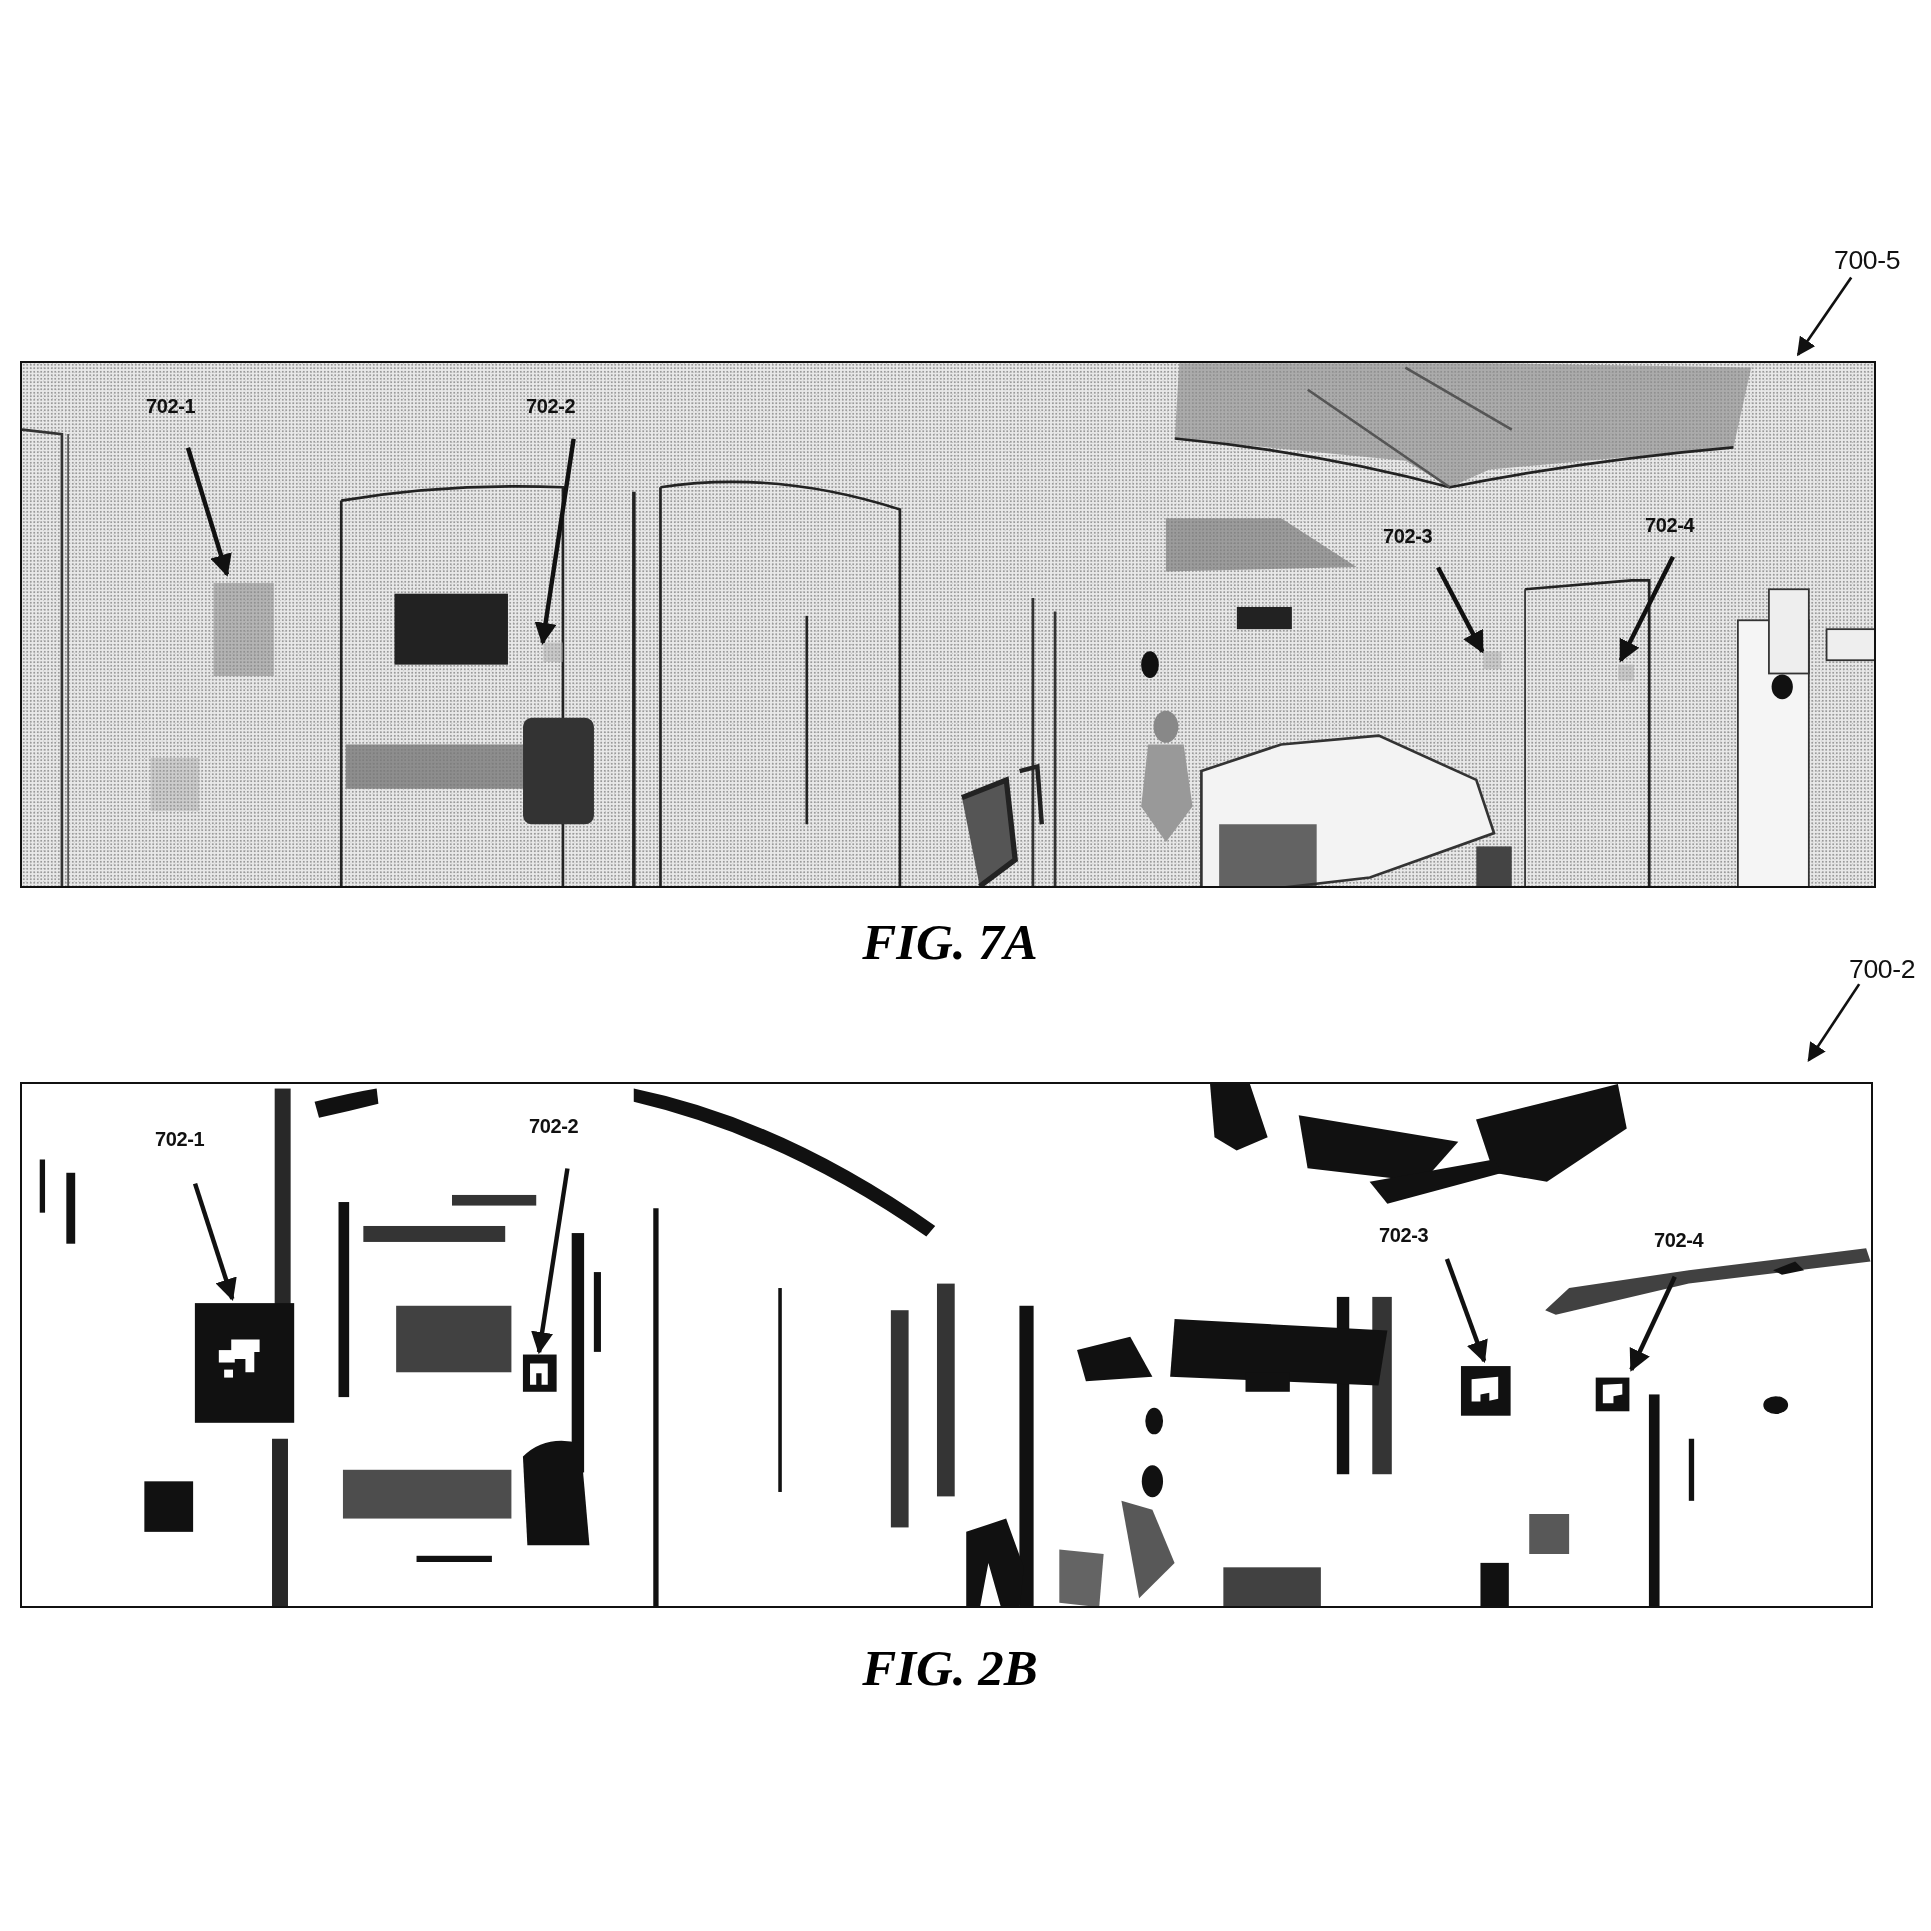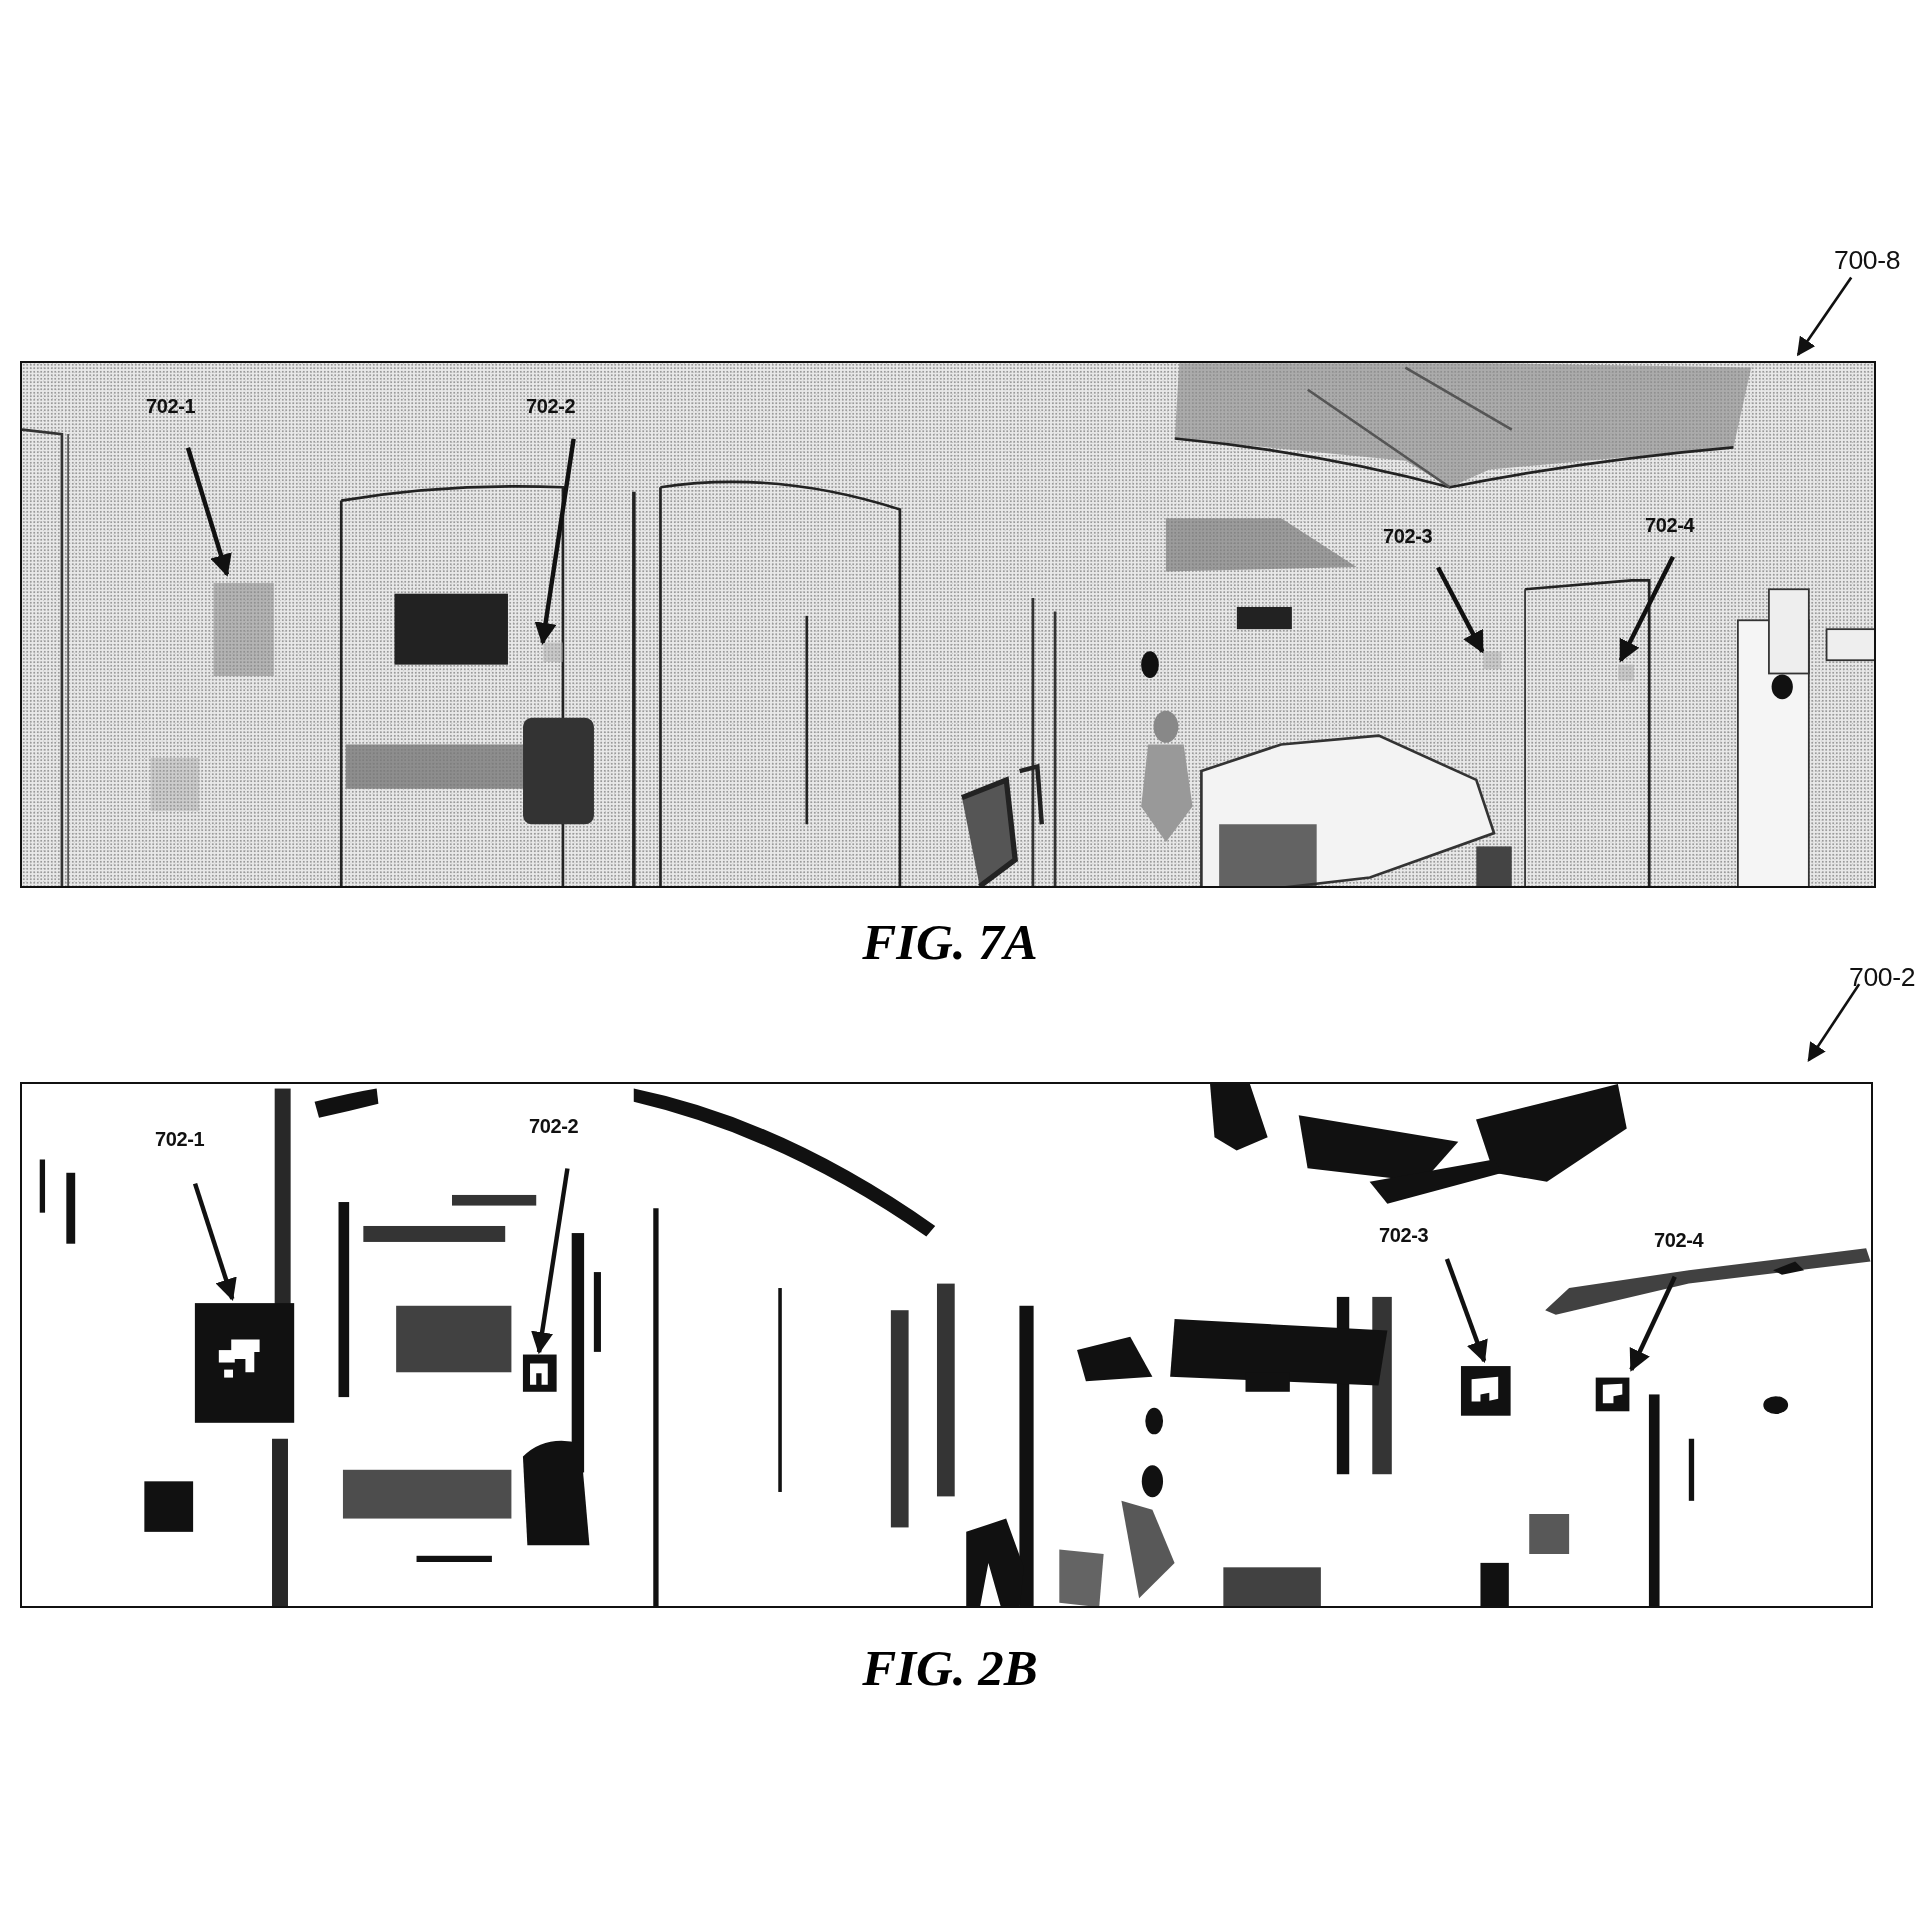--- a/index.html
+++ b/index.html
@@ -21,21 +21,21 @@
       radial-gradient(#bdbdbd 0.6px, transparent 0.9px);
     background-size: 3.5px 3.5px, 4.4px 4.4px;
     background-position: 0 0, 1.8px 2.7px;
   }
   #panel-b { left: 20.4px; top: 1082px; width: 1853px; height: 526px; background: #ffffff; }
   svg.overlay { position: absolute; left: 0; top: 0; width: 1931px; height: 1931px; pointer-events: none; }
 </style>
 </head>
 <body>
 
-<div class="ref-label" style="left:1834px; top:245px;">700-8</div>
+<div class="ref-label" style="left:1834px; top:245px;">700-5</div>
 
 <div id="panel-a" class="panel">
   <svg width="1856" height="527" viewBox="0 0 2093 594" style="position:absolute;left:0;top:0;">
 
     <path d="M 1305 0 L 1650 0 L 1950 5 L 1930 95 L 1655 120 L 1610 140 L 1560 110 L 1300 85 Z" fill="#8a8a8a" opacity="0.65"></path>
     <path d="M 1300 85 Q 1460 100 1610 140 Q 1760 110 1930 95" stroke="#222" stroke-width="3" fill="none"></path>
     <path d="M 1450 30 L 1610 140 M 1560 5 L 1680 75" stroke="#555" stroke-width="3" fill="none"></path>
     <path d="M 1290 175 L 1420 175 L 1505 230 L 1290 235 Z" fill="#7a7a7a" opacity="0.7"></path>
 
     <path d="M 0 75 L 45 80 L 45 590" stroke="#333" stroke-width="3" fill="none"></path>
@@ -83,21 +83,21 @@
   </svg>
 </div>
 
 <div class="marker-label" style="left:146px; top:395px;">702-1</div>
 <div class="marker-label" style="left:526px; top:395px;">702-2</div>
 <div class="marker-label" style="left:1383px; top:525px;">702-3</div>
 <div class="marker-label" style="left:1645px; top:514px;">702-4</div>
 
 <div class="fig-caption" style="left:684px; top:913px;">FIG. 7A</div>
 
-<div class="ref-label" style="left:1849px; top:954px;margin-top:8px;">700-2</div>
+<div class="ref-label" style="left:1849px; top:954px;">700-2</div>
 
 <div id="panel-b" class="panel">
   <svg width="1853" height="526" viewBox="0 0 2090 593" style="position:absolute;left:0;top:0;">
     <g fill="#111" stroke="none">
 
       <rect x="285" y="5" width="18" height="270" opacity="0.9"></rect>
       <rect x="282" y="400" width="18" height="193" opacity="0.9"></rect>
       <rect x="50" y="100" width="10" height="80"></rect>
       <rect x="357" y="133" width="12" height="220"></rect>
       <rect x="620" y="168" width="14" height="270"></rect>

